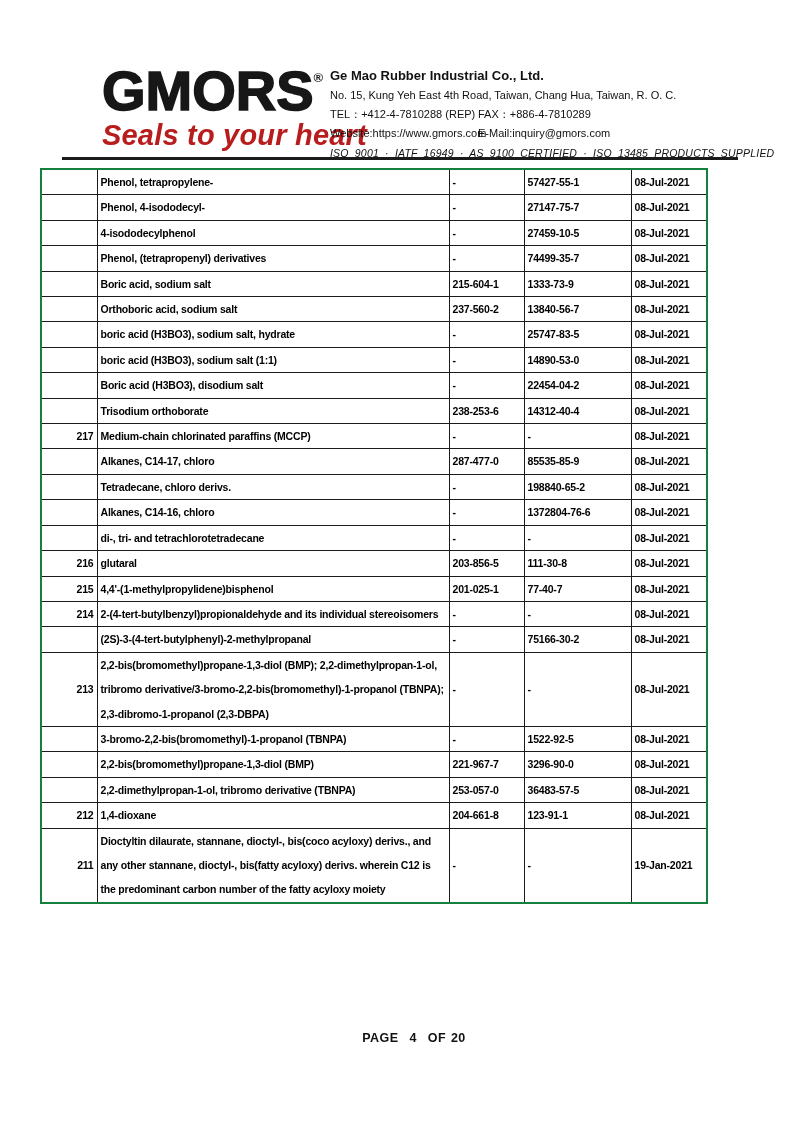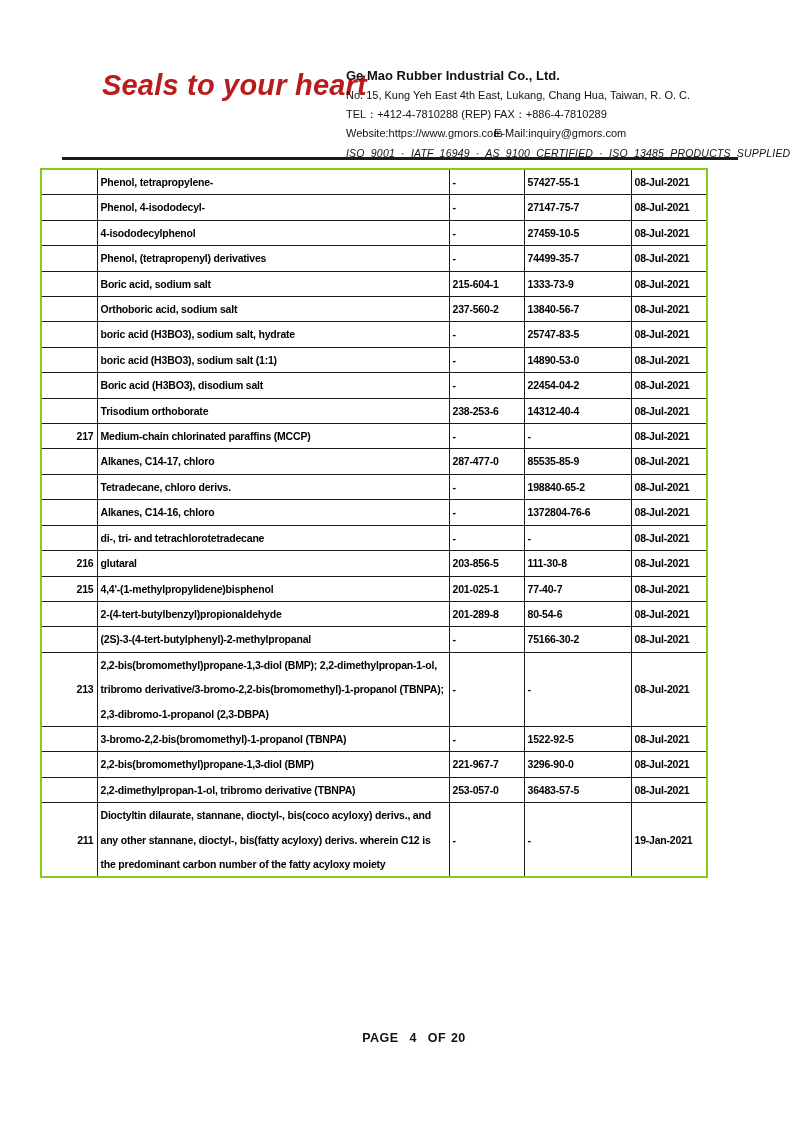--- a/index.html
+++ b/index.html
@@ -14,31 +14,31 @@
   .logo-row { white-space:nowrap; }
   .logo-text {
     font-size:56px; font-weight:bold; letter-spacing:0px; line-height:50px;
     color:#171717; -webkit-text-stroke:1.6px #171717;
   }
   .reg { font-size:13px; font-weight:bold; vertical-align:28px; color:#171717; }
   .tagline {
     font-size:29px; font-weight:bold; font-style:italic; color:#b91c1c;
     margin-top:3px; letter-spacing:0.2px; white-space:nowrap;
   }
-  .company-info { margin-left:16px; padding-top:0; font-size:11px; line-height:19px; color:#111; }
+  .company-info { margin-left:0; padding-top:0; font-size:11px; line-height:19px; color:#111; }
   .company-name { font-size:13px; font-weight:bold; margin-bottom:1px; }
   .pair-left { display:inline-block; width:148px; }
   .iso-line { font-style:italic; font-size:10.5px; letter-spacing:0.2px; word-spacing:3px; margin-top:1px; white-space:nowrap;text-align:right; }
   .header-rule { position:absolute; left:62px; top:157px; width:676px; height:3px; background:#1b1b1b; }
   
   table.substances {
     position:absolute; left:40px; top:168px; width:666px;
     border-collapse:collapse; table-layout:fixed;
     font-size:10.5px; font-weight:bold; letter-spacing:-0.2px; color:#000;
-    border:2px solid #84cc16;
+    border:2px solid #15803d;
     padding-left:32px;
   }
   table.substances td {
     border:1px solid #1b1b1b; height:25px; line-height:24.4px;
     padding:0 3px; vertical-align:middle; overflow:hidden;
   }
   td.c-no   { text-align:right; padding-right:2px; }
   td.c-name { padding-left:4px; padding-right:4px; }
   
   .page-footer {
@@ -48,25 +48,28 @@
   .page-footer .pg-num { margin:0 11px; }
   .page-footer .pg-total { margin-left:5px; }
 </style>
 </head>
 <body>
 
 <div class="page">
 
   <div class="letterhead">
     <div class="logo-block">
+      <div class="logo-row">
+        <span class="logo-text">GMORS</span><span class="reg">®</span>
+      </div>
       <div class="tagline">Seals to your heart</div>
     </div>
     <div class="company-info">
       <div class="company-name">Ge Mao Rubber Industrial Co., Ltd.</div>
-      <div class="company-line">No. 15, Kung Yeh East 4th East, Lukang, Chang Hua, Taiwan, R. O. C.</div>
+      <div class="company-line">No. 15, Kung Yeh East 4th Road, Taiwan, Chang Hua, Taiwan, R. O. C.</div>
       <div class="company-line">
         <span class="pair-left">TEL：+412-4-7810288 (REP)</span><span>FAX：+886-4-7810289</span>
       </div>
       <div class="company-line">
         <span class="pair-left">Website:https://www.gmors.com</span><span>E-Mail:inquiry@gmors.com</span>
       </div>
       <div class="iso-line">ISO 9001 · IATF 16949 · AS 9100 CERTIFIED · ISO 13485 PRODUCTS SUPPLIED</div>
     </div>
   </div>
 
@@ -211,28 +214,28 @@
   </tr>
 
   <tr>
     <td class="c-no">215</td>
     <td class="c-name">4,4'-(1-methylpropylidene)bisphenol</td>
     <td class="c-ec">201-025-1</td>
     <td class="c-cas">77-40-7</td>
     <td class="c-date">08-Jul-2021</td>
   </tr>
 
-
-  <tr>
-    <td class="c-no"></td>
-    <td class="c-name">2-(4-tert-butylbenzyl)propionaldehyde</td>
-    <td class="c-ec">201-289-8</td>
-    <td class="c-cas">80-54-6</td>
-    <td class="c-date">08-Jul-2021</td>
-  </tr>
+  <tr>
+    <td class="c-no">214</td>
+    <td class="c-name">2-(4-tert-butylbenzyl)propionaldehyde and its individual stereoisomers</td>
+    <td class="c-ec">-</td>
+    <td class="c-cas">-</td>
+    <td class="c-date">08-Jul-2021</td>
+  </tr>
+
 
   <tr>
     <td class="c-no"></td>
     <td class="c-name">(2S)-3-(4-tert-butylphenyl)-2-methylpropanal</td>
     <td class="c-ec">-</td>
     <td class="c-cas">75166-30-2</td>
     <td class="c-date">08-Jul-2021</td>
   </tr>
 
 
@@ -262,20 +265,27 @@
 
 
   <tr>
     <td class="c-no"></td>
     <td class="c-name">2,2-dimethylpropan-1-ol, tribromo derivative (TBNPA)</td>
     <td class="c-ec">253-057-0</td>
     <td class="c-cas">36483-57-5</td>
     <td class="c-date">08-Jul-2021</td>
   </tr>
 
+  <tr>
+    <td class="c-no">212</td>
+    <td class="c-name">1,4-dioxane</td>
+    <td class="c-ec">204-661-8</td>
+    <td class="c-cas">123-91-1</td>
+    <td class="c-date">08-Jul-2021</td>
+  </tr>
 
   <tr>
     <td class="c-no">211</td>
     <td class="c-name">Dioctyltin dilaurate, stannane, dioctyl-, bis(coco acyloxy) derivs., and any other stannane, dioctyl-, bis(fatty acyloxy) derivs. wherein C12 is the predominant carbon number of the fatty acyloxy moiety</td>
     <td class="c-ec">-</td>
     <td class="c-cas">-</td>
     <td class="c-date">19-Jan-2021</td>
   </tr>
 </tbody>
   </table>

